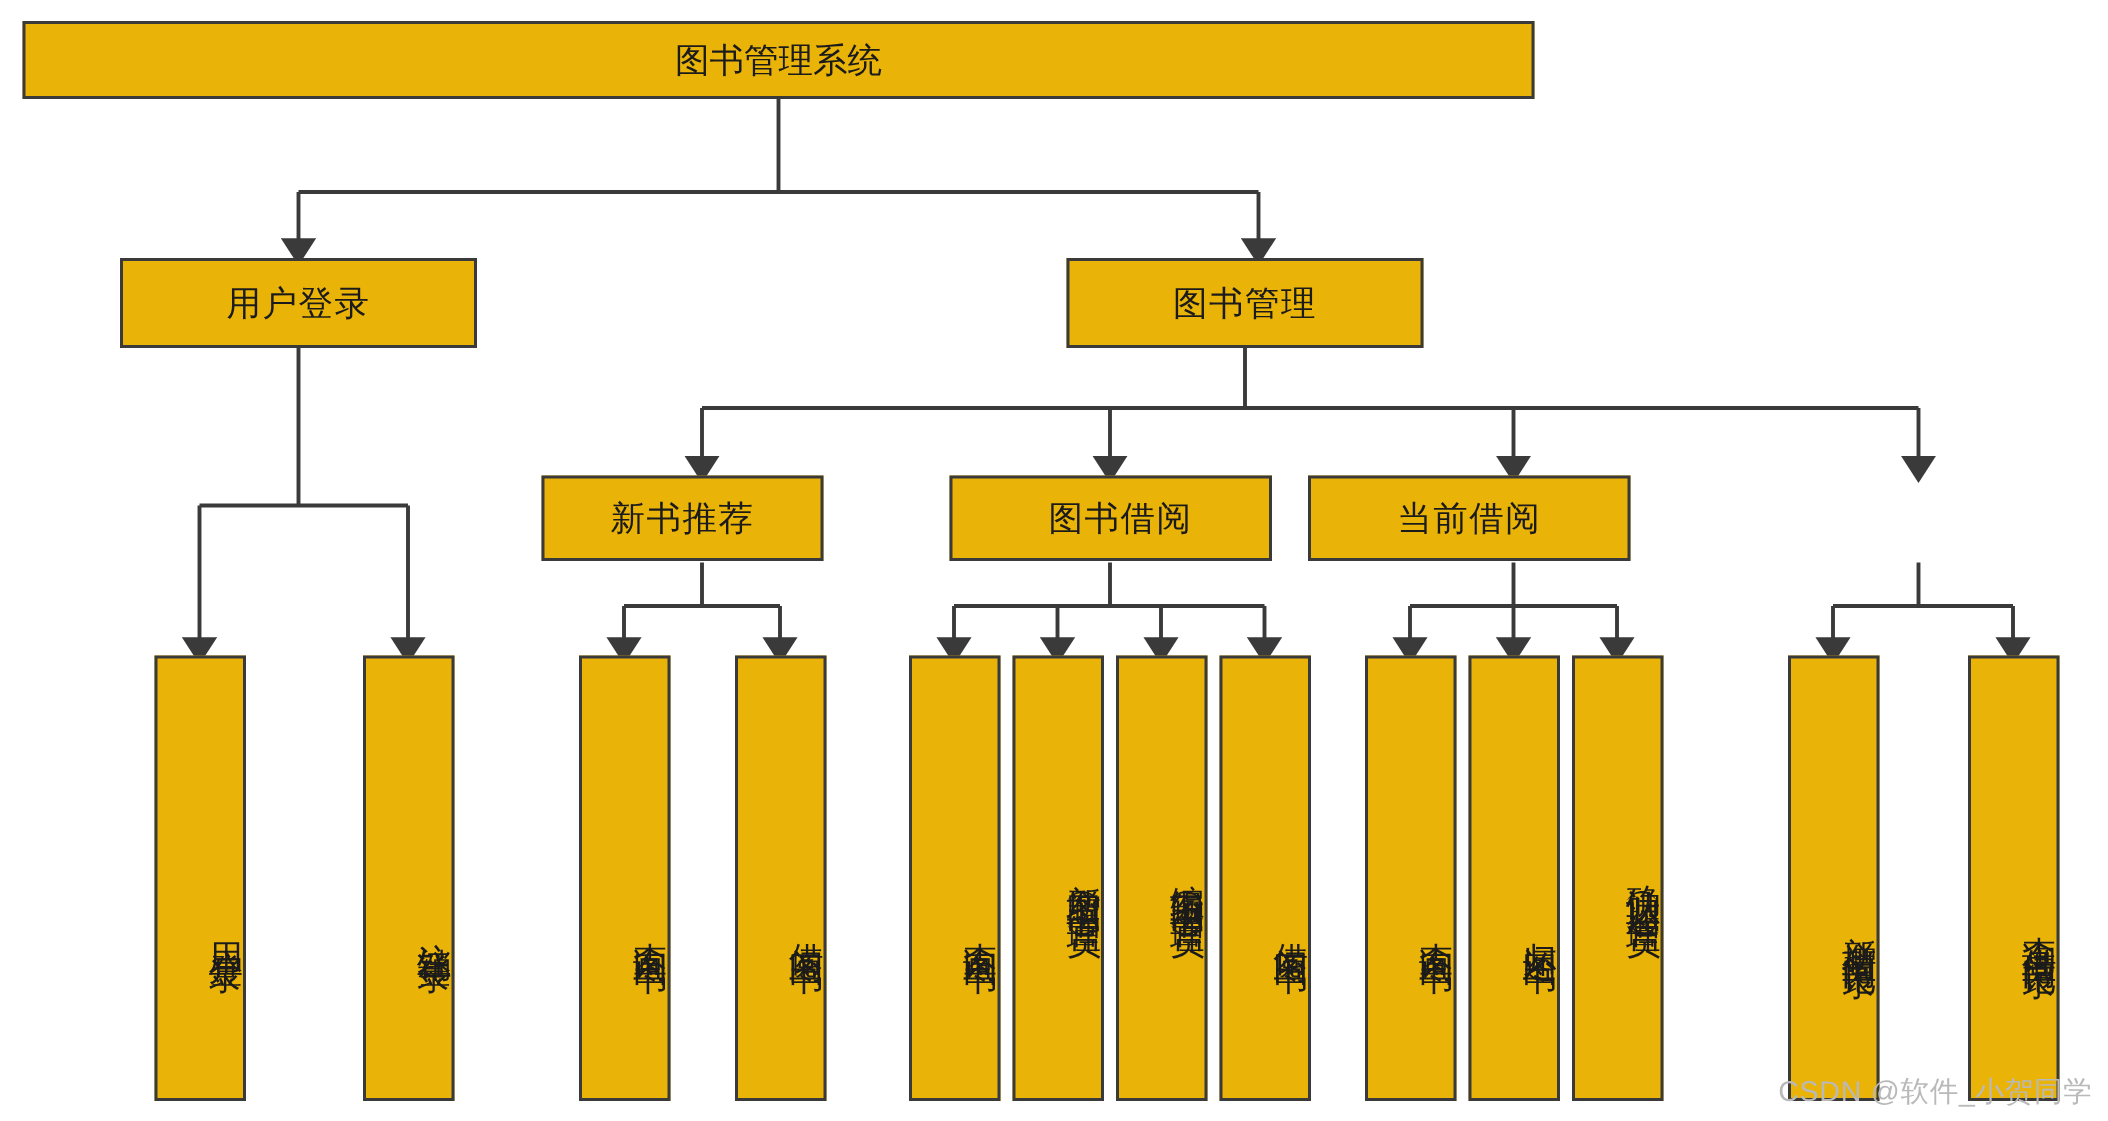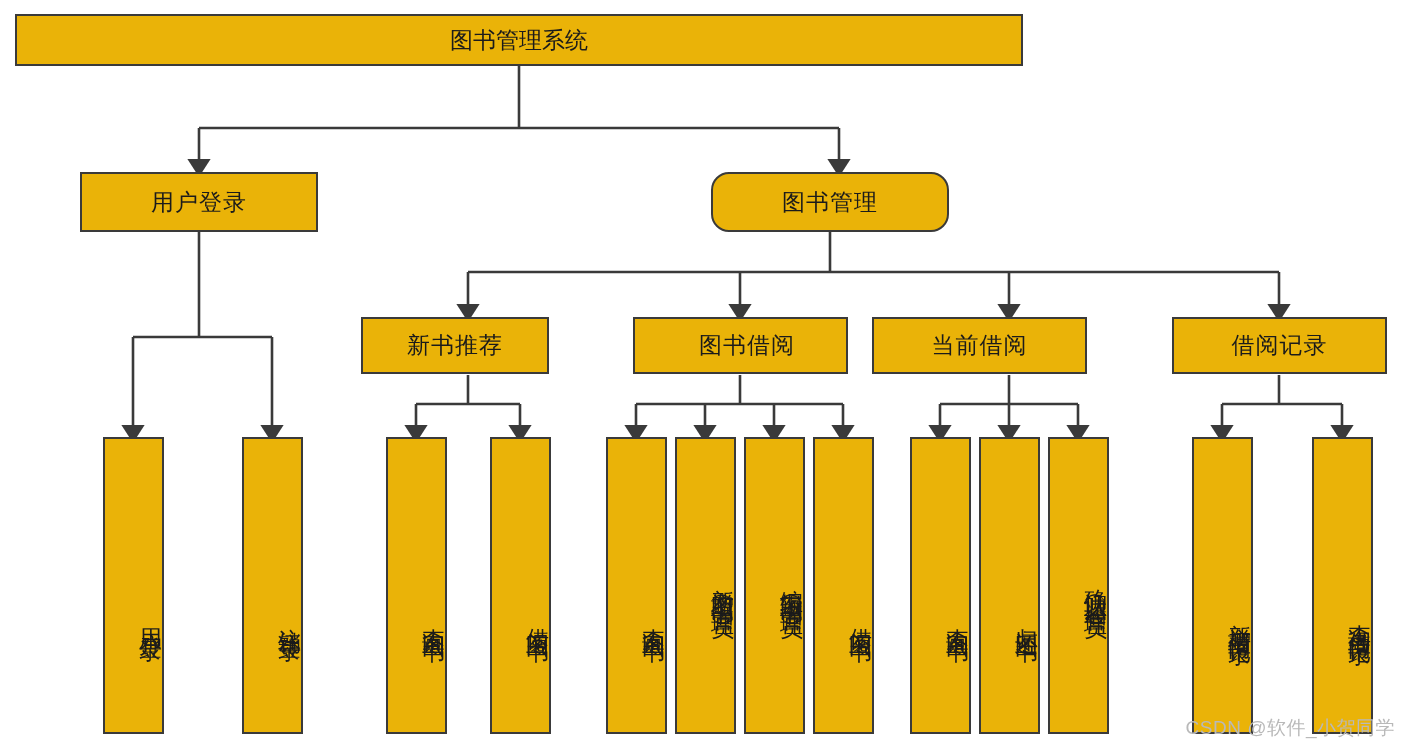--- a/index.html
+++ b/index.html
@@ -125,35 +125,32 @@
     </g>
   </svg>
 
   <div class="node root" style="left:15px; top:14px; width:1008px; height:52px;">
     <span>图书管理系统</span>
   </div>
 
   <div class="node horiz" style="left:80px; top:172px; width:238px; height:60px;">
     <span>用户登录</span>
   </div>
-  <div class="node horiz" style="left:711px; top:172px; width:238px; height:60px;border-radius:18px;">
+  <div class="node horiz" style="left:711px; top:172px; width:238px; height:60px;">
     <span>图书管理</span>
   </div>
 
   <div class="node horiz" style="left:361px; top:317px; width:188px; height:57px;">
     <span>新书推荐</span>
   </div>
   <div class="node horiz" style="left:633px; top:317px; width:215px; height:57px;padding-left:13px;">
     <span>图书借阅</span>
   </div>
   <div class="node horiz" style="left:872px; top:317px; width:215px; height:57px;">
     <span>当前借阅</span>
-  </div>
-  <div class="node horiz" style="left:1172px; top:317px; width:215px; height:57px;">
-    <span>借阅记录</span>
   </div>
 
   <div class="node vert mid" style="left:103px; top:437px; width:61px; height:297px;">
     <span class="vlabel">用户登录</span>
   </div>
   <div class="node vert mid" style="left:242px; top:437px; width:61px; height:297px;">
     <span class="vlabel">注销登录</span>
   </div>
 
   <div class="node vert mid" style="left:386px; top:437px; width:61px; height:297px;">

